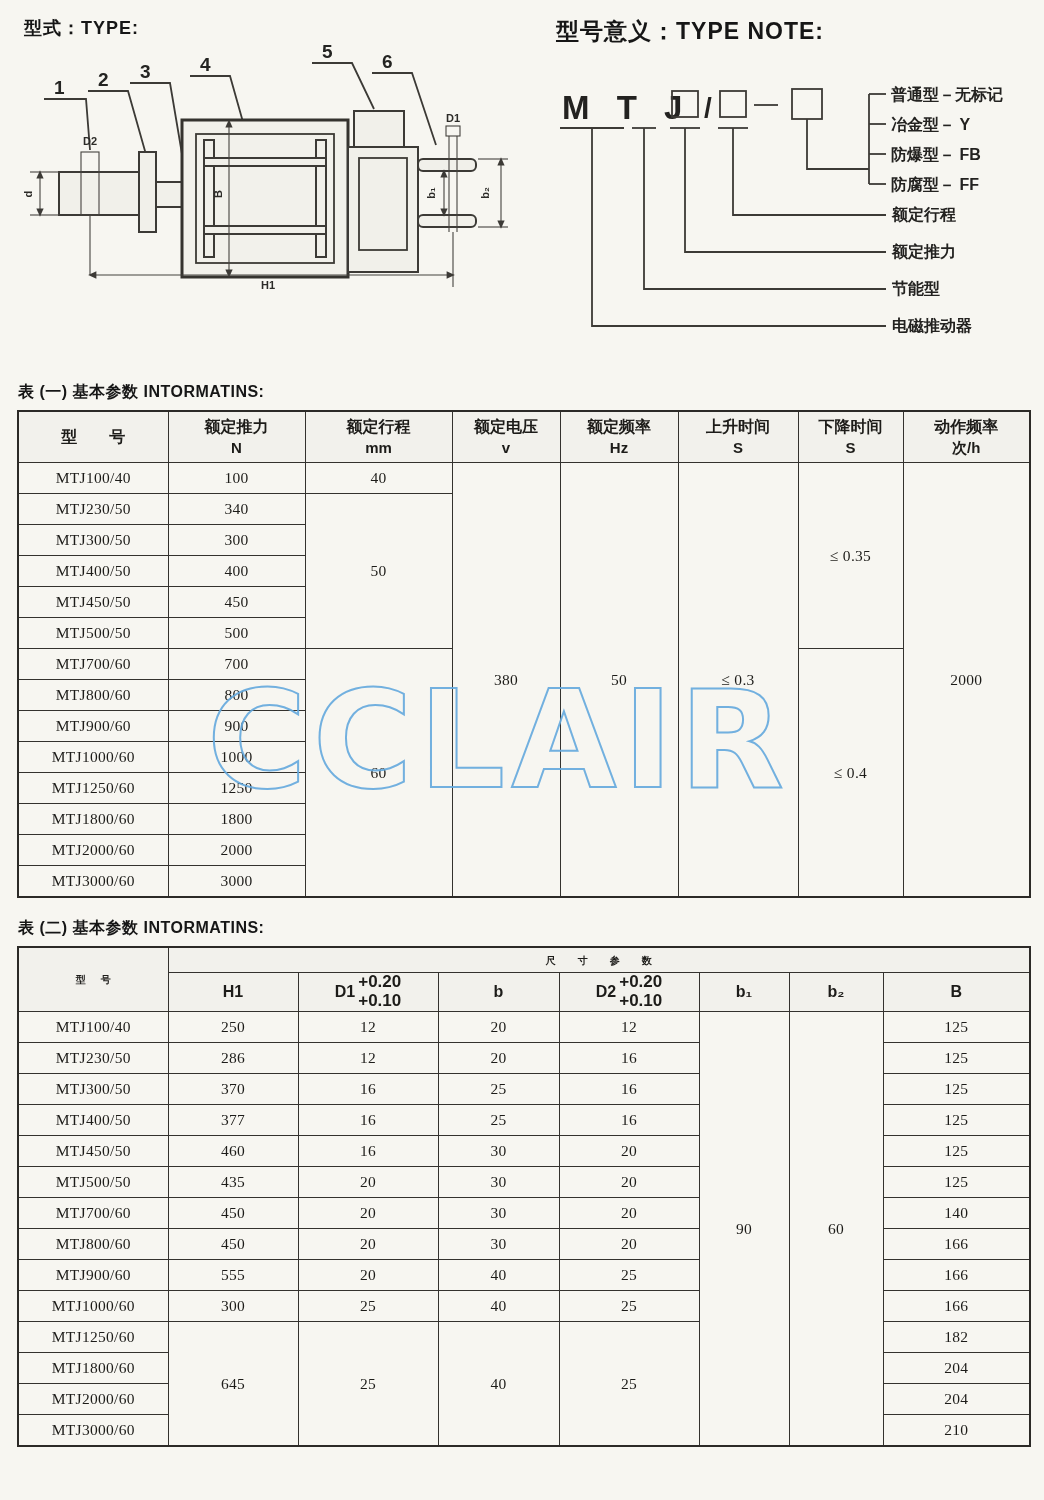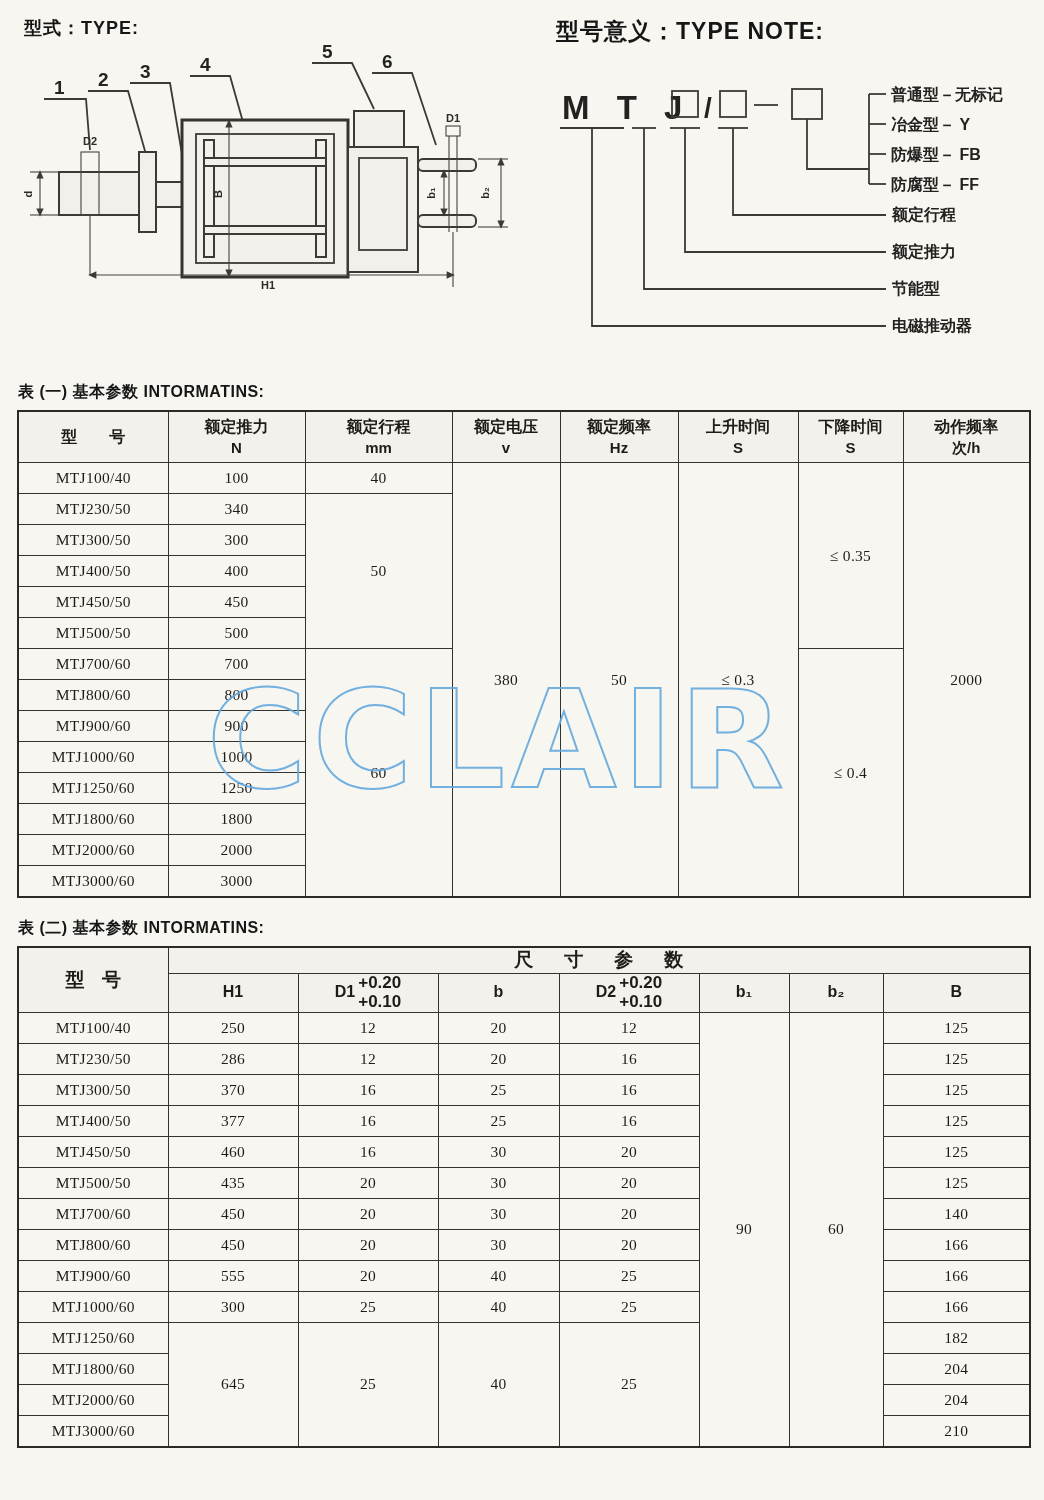--- a/index.html
+++ b/index.html
@@ -49,21 +49,21 @@
   table.data thead th{
     font-size:16px;font-weight:bold;line-height:1.3;
     background:#f2f1ec;
   }
   #table1 thead th{height:50px;}
   #table1 tbody td, #table2 tbody td{
     height:30px;font-size:15.5px;
     font-family:"Liberation Serif",serif;
     letter-spacing:0.3px;
   }
-  #table2 thead tr.group th{height:24px;font-size:19px;letter-spacing:6px;padding-left:8px;}
+  #table2 thead tr.group th{height:24px;font-size:10px;letter-spacing:6px;padding-left:8px;}
   #table2 thead tr.cols th{height:38px;}
   th .unit{font-weight:bold;font-size:15px;}
   .tol-wrap{display:inline-flex;align-items:center;gap:3px;}
   .tol{
     display:inline-flex;flex-direction:column;
     font-size:17px;line-height:1.1;font-weight:bold;text-align:left;
   }
   
   .watermark{
     position:absolute;left:203px;top:665px;

